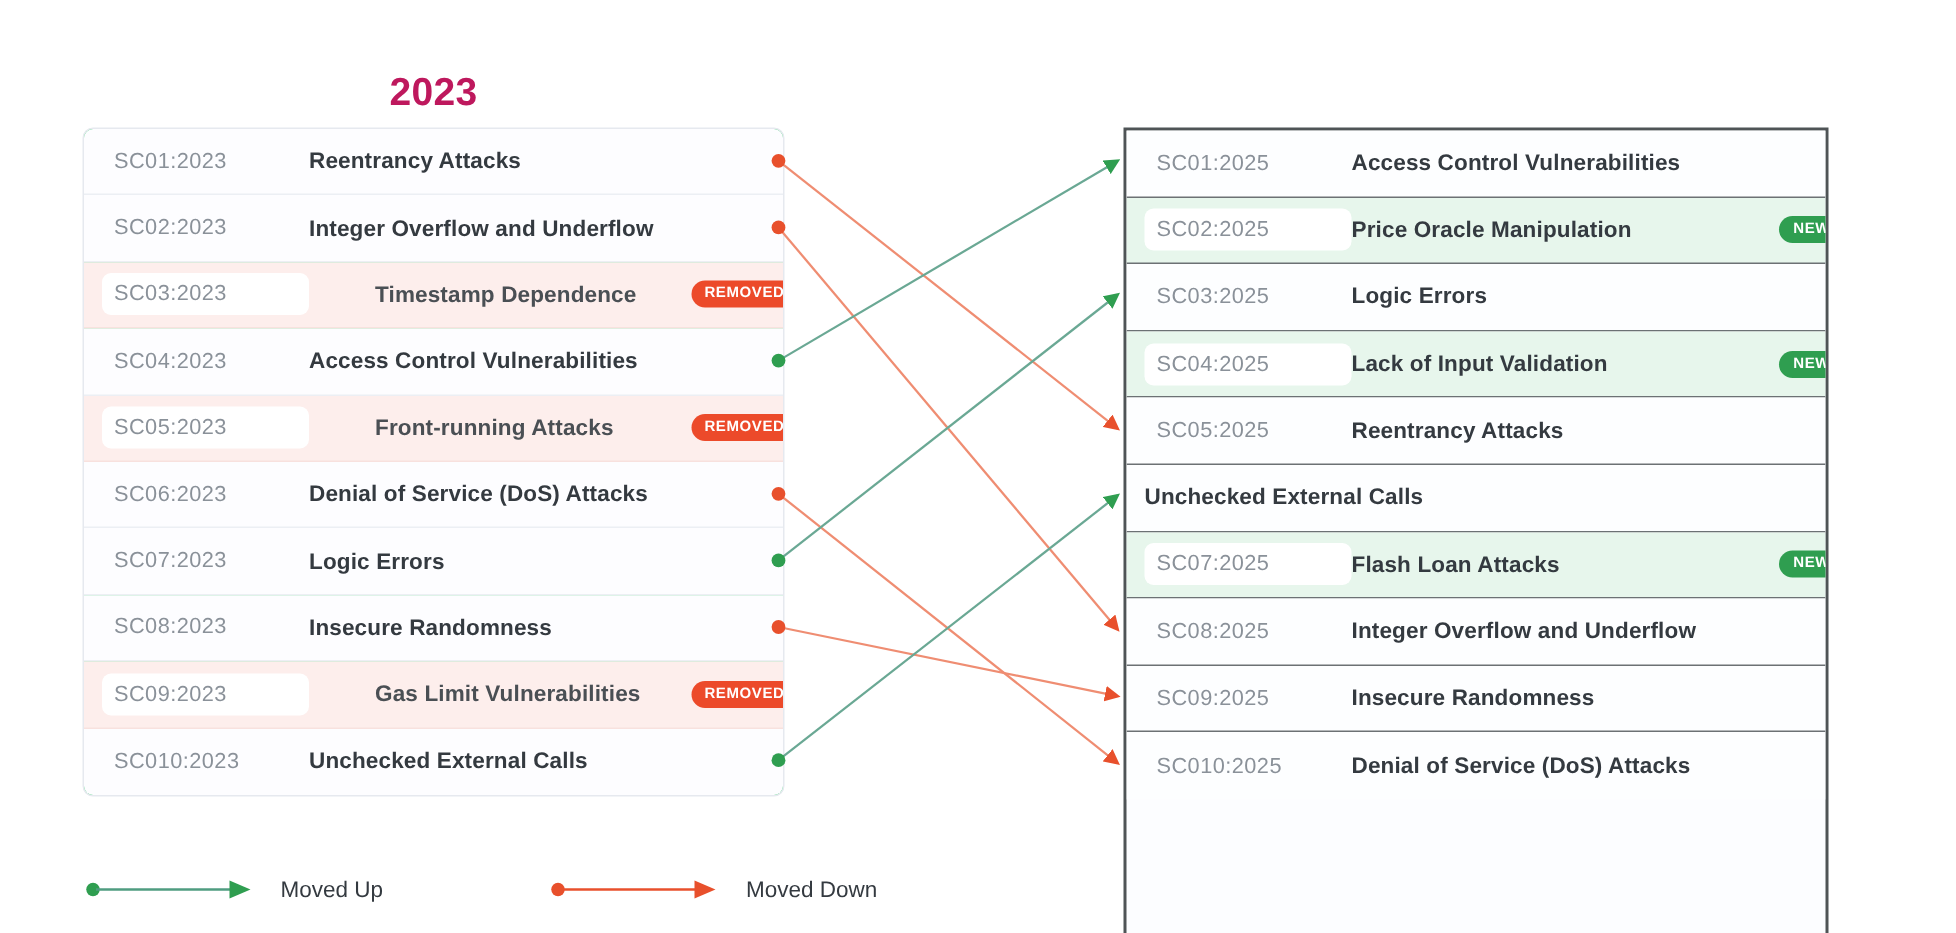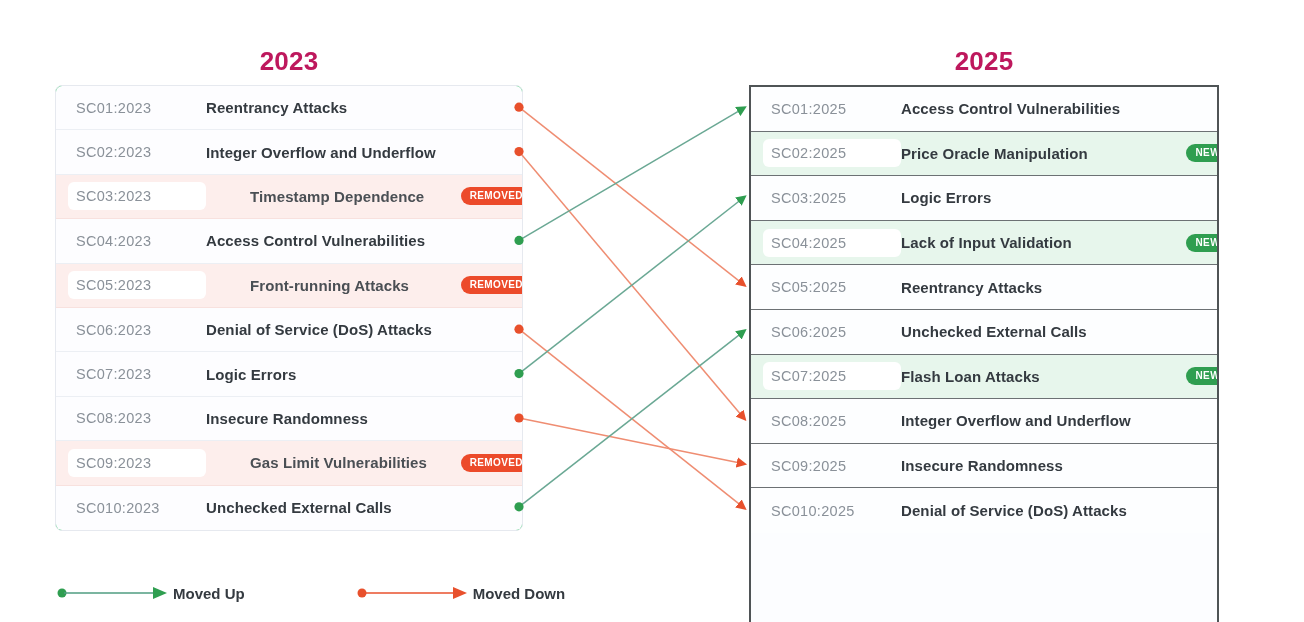--- a/index.html
+++ b/index.html
@@ -95,29 +95,28 @@
   .badge.new-badge { background: #2f9e50; right: -12px; }
 
   
   #connectors { position: absolute; left: 0; top: 0; width: 1304px; height: 622px; }
 
   
   #legend { position: absolute; left: 55px; top: 578px; height: 30px; display: flex; align-items: center; }
   .legend-item { display: flex; align-items: center; }
   .legend-item + .legend-item { margin-left: 110px; }
   .legend-swatch { width: 118px; height: 16px; display: block; }
-  .legend-text { font-size: 15px; font-weight: 700; color: #343a40; }
+  .legend-text { font-size: 15px; font-weight: 400; color: #343a40; margin-left: 14px; }
 </style>
 </head>
 <body>
 
 <div id="root">
 
   <div class="col-title" id="title-2023">2023</div>
-  <div class="col-title" id="title-2025">2025</div>
 
   <div class="panel" id="panel-left">
       <div class="row">
         <span class="row-id">SC01:2023</span>
         <span class="row-label">Reentrancy Attacks</span>
       </div>
       <div class="row">
         <span class="row-id">SC02:2023</span>
         <span class="row-label">Integer Overflow and Underflow</span>
       </div>
@@ -174,21 +173,20 @@
       <div class="row isnew">
         <span class="row-id">SC04:2025</span>
         <span class="row-label">Lack of Input Validation</span>
         <span class="badge new-badge">NEW</span>
       </div>
       <div class="row">
         <span class="row-id">SC05:2025</span>
         <span class="row-label">Reentrancy Attacks</span>
       </div>
       <div class="row">
-        <span class="row-id">SC06:2025</span>
         <span class="row-label">Unchecked External Calls</span>
       </div>
       <div class="row isnew">
         <span class="row-id">SC07:2025</span>
         <span class="row-label">Flash Loan Attacks</span>
         <span class="badge new-badge">NEW</span>
       </div>
       <div class="row">
         <span class="row-id">SC08:2025</span>
         <span class="row-label">Integer Overflow and Underflow</span>

